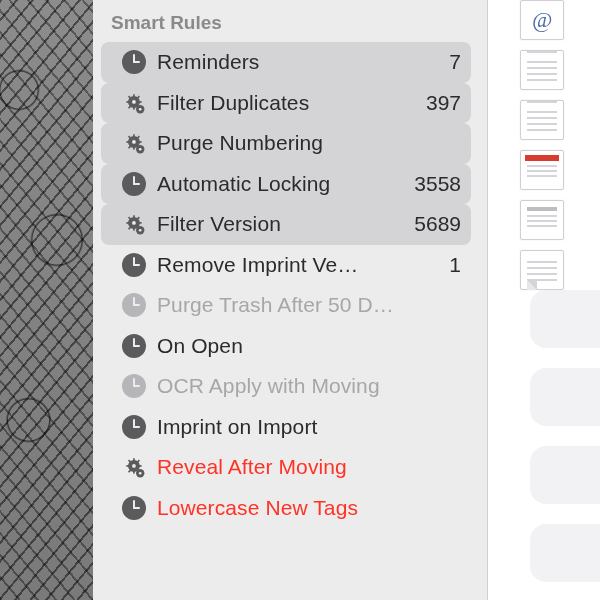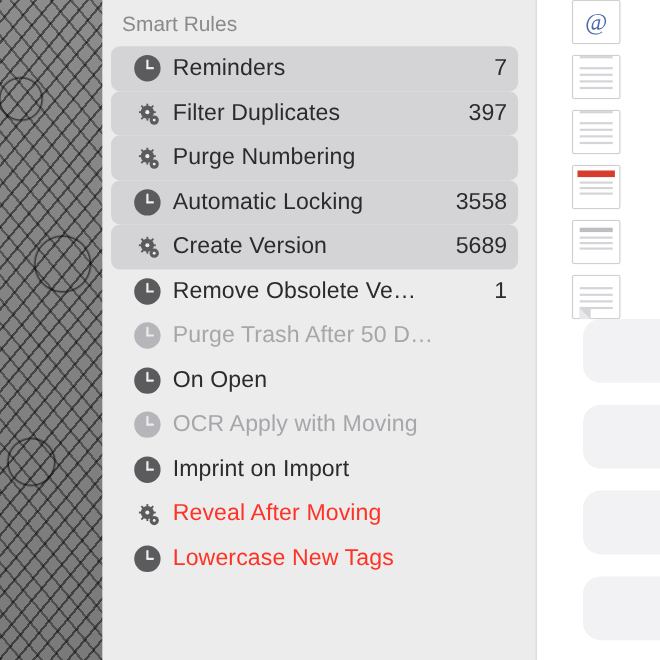--- a/index.html
+++ b/index.html
@@ -30,21 +30,21 @@
     position: absolute;
     left: 93px; top: 0;
     width: 395px; height: 600px;
     background: #ececec;
     border-right: 1px solid #d0d0d0;
     padding-top: 6px;
   }
 
   .section-header {
     font-size: 19px;
-    font-weight: 400;
+    font-weight: 700;
     color: #8a8a8d;
     padding: 6px 0 8px 18px;
     cursor: default;
   }
 
   .rules-list {
     display: flex;
     flex-direction: column;
     padding: 0 16px 0 8px;
   }
@@ -202,30 +202,30 @@
         </span>
         <span class="label">Automatic Locking</span>
         <span class="count">3558</span>
       </div>
       <div class="rule-item selected">
         <span class="icon">
           <svg viewBox="0 0 26 26">
             <use href="#ico-gears"></use>
           </svg>
         </span>
-        <span class="label">Create Version</span>
+        <span class="label">Filter Version</span>
         <span class="count">5689</span>
       </div>
       <div class="rule-item">
         <span class="icon">
           <svg viewBox="0 0 26 26">
             <use href="#ico-clock"></use>
           </svg>
         </span>
-        <span class="label">Remove Obsolete Ve…</span>
+        <span class="label">Remove Imprint Ve…</span>
         <span class="count">1</span>
       </div>
       <div class="rule-item disabled">
         <span class="icon">
           <svg viewBox="0 0 26 26">
             <use href="#ico-clock"></use>
           </svg>
         </span>
         <span class="label">Purge Trash After 50 D…</span>
       </div>

